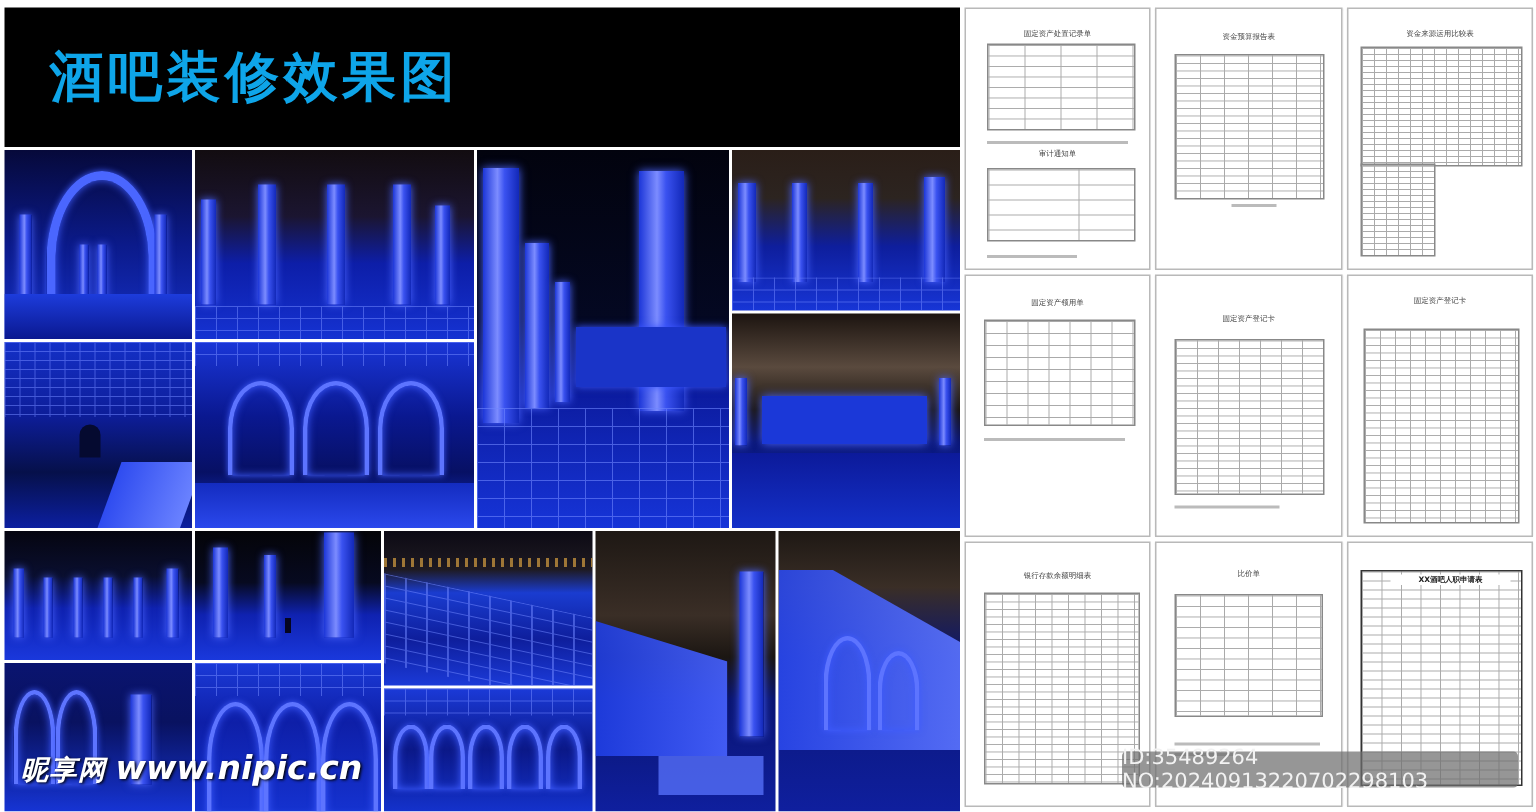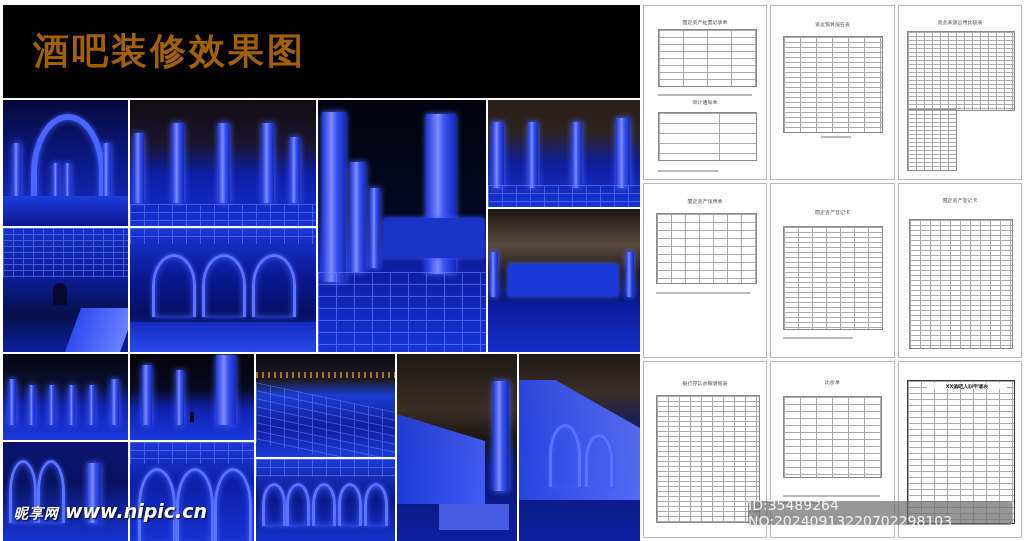--- a/index.html
+++ b/index.html
@@ -1,31 +1,31 @@
 <!DOCTYPE html>
 <html><head>
 <meta charset="utf-8">
 <style>
   html,body{margin:0;padding:0;}
   body{width:1024px;height:541px;background:#ffffff;position:relative;overflow:hidden;font-family:"DejaVu Sans",sans-serif;}
   .abs{position:absolute;}
   
   .banner{left:3px;top:5px;width:637px;height:93px;background:#000;display:flex;align-items:center;}
-  .banner-title{margin-left:30px;color:#a16207;font-size:36px;font-weight:bold;letter-spacing:3px;font-family:"DejaVu Sans",sans-serif;}
+  .banner-title{margin-left:30px;color:#0ea5e9;font-size:36px;font-weight:bold;letter-spacing:3px;font-family:"DejaVu Sans",sans-serif;}
   .banner-sub{margin-left:14px;color:#dcdcdc;font-size:17px;letter-spacing:0.5px;font-family:"DejaVu Sans",sans-serif;}
   
   .photo{overflow:hidden;background:#081060;}
   .photo .floor{position:absolute;left:0;bottom:0;width:100%;}
   .photo .pillar{position:absolute;bottom:18%;background:linear-gradient(90deg,#1c36d8,#7c8cff 40%,#3a52f0 60%,#1228b8);box-shadow:0 0 6px #4a64ff;}
   .photo .arch{position:absolute;border:3px solid #5d74ff;border-bottom:none;border-radius:50% 50% 0 0;box-shadow:0 0 6px #3f5cff inset,0 0 4px #3f5cff;}
   .photo .grid{position:absolute;left:0;width:100%;background-image:linear-gradient(#6f86ff 1px,transparent 1px),linear-gradient(90deg,#6f86ff 1px,transparent 1px);background-size:14px 8px;opacity:.55;}
   
   .wm{left:14px;top:500px;color:#fff;font-weight:bold;font-style:italic;text-shadow:1px 1px 2px #000;display:flex;align-items:baseline;}
-  .wm-logo{font-size:14px;letter-spacing:1px;}
-  .wm-url{font-size:19px;margin-left:6px;font-family:"DejaVu Sans",sans-serif;}
+  .wm-logo{font-size:18px;letter-spacing:1px;}
+  .wm-url{font-size:22px;margin-left:6px;font-family:"DejaVu Sans",sans-serif;}
   
   .page{background:#fff;border:1px solid #b9b9b9;box-shadow:0 0 1px #ddd;overflow:hidden;}
   .page .ftitle{position:absolute;width:100%;text-align:center;font-size:5px;color:#444;top:12px;}
   .tbl{position:absolute;border:0.6px solid #888;background-image:linear-gradient(#aaa 0.6px,transparent 0.6px),linear-gradient(90deg,#aaa 0.6px,transparent 0.6px);}
   .note{position:absolute;height:1.5px;background:#bbb;}
   
   .idbar{left:748px;top:501px;width:264px;height:24px;background:rgba(110,110,110,0.72);border-radius:3px;color:#f2f2f2;font-size:14px;display:flex;align-items:center;justify-content:center;font-family:"DejaVu Sans",sans-serif;letter-spacing:0px;}
 </style>
 </head>
 <body>

